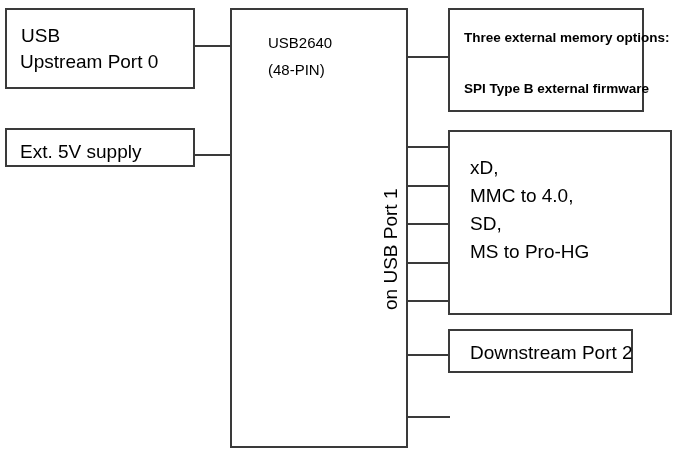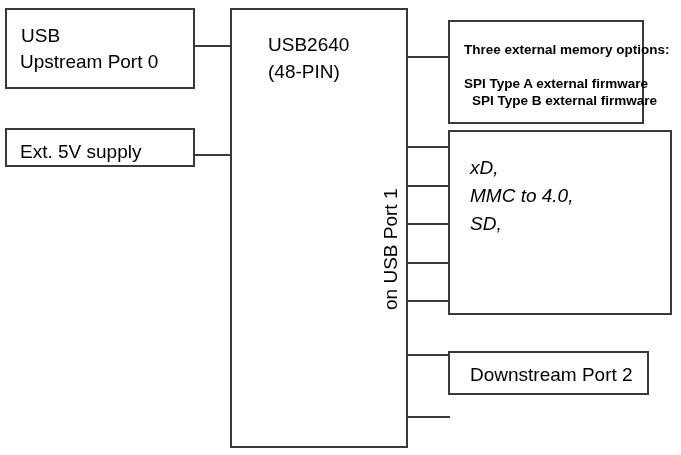--- a/index.html
+++ b/index.html
@@ -30,21 +30,21 @@
   .t-plain {
     font-size: 19px;
     font-weight: normal;
   }
   .t-bold {
     font-size: 13.5px;
     font-weight: bold;
     line-height: 1.32;
   }
   .t-center-main {
-    font-size: 19px;
+    font-size: 15px;
     font-weight: normal;
   }
   .vtext {
     position: absolute;
     font-size: 19px;
     color: #000000;
     white-space: nowrap;
     transform-origin: 0 0;
     transform: rotate(-90deg);
   }
@@ -83,30 +83,30 @@
   <div class="box" style="left:5px; top:128px; width:190px; height:39px;">
     <div class="box-text t-plain" style="left:13px; top:10px;">Ext. 5V supply</div>
   </div>
 
   <div class="box" style="left:230px; top:8px; width:178px; height:440px;">
     <div class="box-text t-center-main" style="left:36px; top:23px;">USB2640</div>
     <div class="box-text t-center-main" style="left:36px; top:50px;">(48-PIN)</div>
     <div class="vtext" style="left:148px; top:300px;">on USB Port 1</div>
   </div>
 
-  <div class="box" style="left:448px; top:20px; width:196px; height:104px;text-align:center;">
+  <div class="box" style="left:448px; top:8px; width:196px; height:104px;text-align:center;">
     <div class="box-text t-bold" style="left:14px; top:19px;">Three external memory options:</div>
-    <div class="box-text t-bold" style="left:14px; top:53px;">SPI Type A external firmware</div>
-    <div class="box-text t-bold" style="left:14px; top:70px;margin-left:8px;">SPI Type B external firmware</div>
+    <div class="box-text t-bold" style="left:14px; top:70px;">SPI Type B external firmware</div>
   </div>
 
-  <div class="box" style="left:448px; top:130px; width:224px; height:185px;font-style:italic;">
+  <div class="box" style="left:448px; top:130px; width:224px; height:185px;">
     <div class="box-text t-plain" style="left:20px; top:24px;">xD,</div>
     <div class="box-text t-plain" style="left:20px; top:52px;">MMC to 4.0,</div>
     <div class="box-text t-plain" style="left:20px; top:80px;">SD,</div>
+    <div class="box-text t-plain" style="left:20px; top:108px;">MS to Pro-HG</div>
   </div>
 
-  <div class="box" style="left:448px; top:351px; width:201px; height:44px;">
+  <div class="box" style="left:448px; top:329px; width:185px; height:44px;">
     <div class="box-text t-plain" style="left:20px; top:10px;">Downstream Port 2</div>
   </div>
 
 
 </div>
 
 </body></html>

